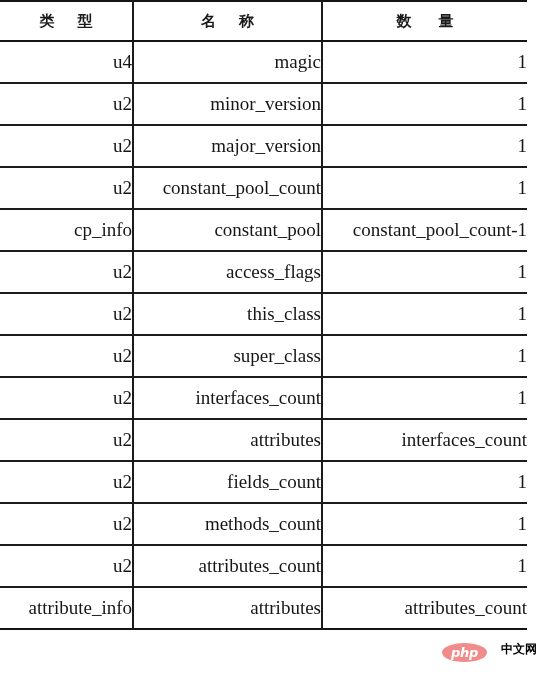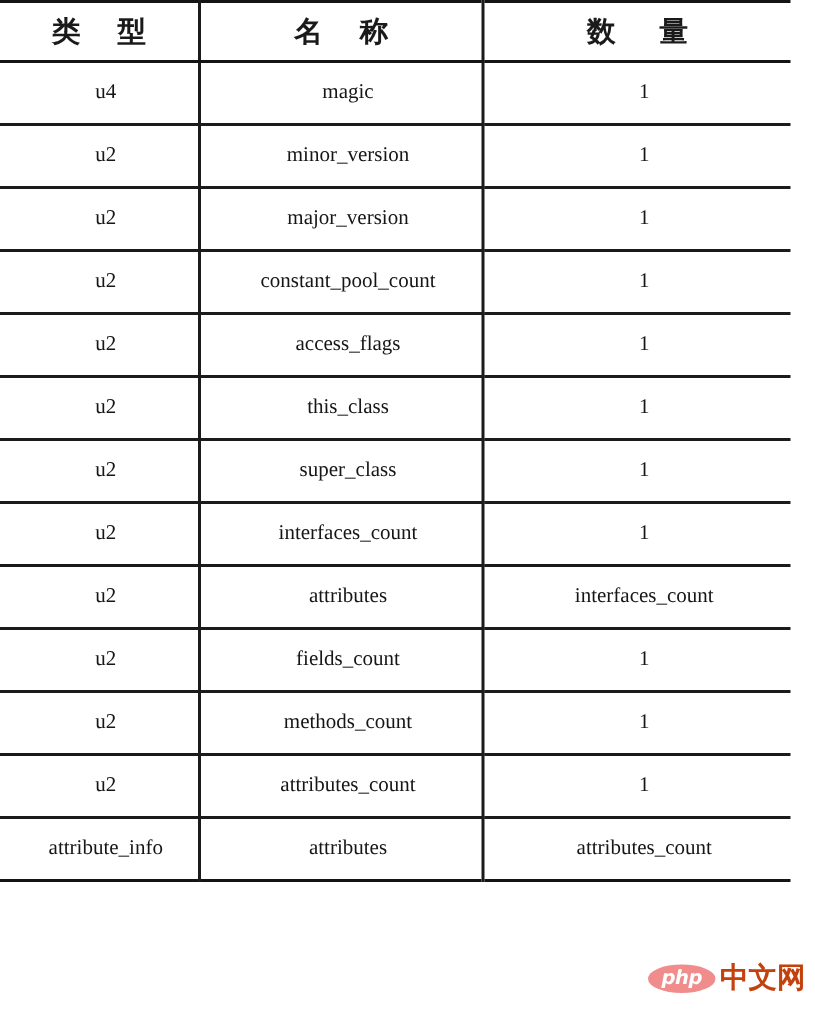--- a/index.html
+++ b/index.html
@@ -33,41 +33,41 @@
     border-bottom: 2.5px solid #141414;
   }
 
   table.classfile-table col.c-type  { width: 133px; }
   table.classfile-table col.c-name  { width: 189px; }
   table.classfile-table col.c-count { width: 205px; }
 
   thead th {
     height: 38px;
     font-weight: normal;
-    font-size: 19px;
+    font-size: 15px;
     text-align: center;
     vertical-align: middle;
     padding: 0;
     color: #1a1a1a;
     font-family: "DejaVu Sans", "Liberation Sans", sans-serif;
     letter-spacing: 0.5px;
     border-bottom: 2.5px solid #141414;
     margin-left: 20px;
   }
   thead th .hdr-inner {
     display: inline-block;
     letter-spacing: 9px;
     padding-left: 9px;
     font-weight: 600;
   }
 
   tbody td {
     height: 40px;
-    font-size: 14px;
-    text-align: center;
+    font-size: 19px;
+    text-align: right;
     vertical-align: middle;
     padding: 0 0 0 9px;
     border-bottom: 2px solid #1b1b1b;
     white-space: nowrap;
     overflow: hidden;
     line-height: 1.05;
   }
   tbody tr:last-child td { border-bottom: none; }
 
   td.col-type  { border-right: 2.2px solid #1b1b1b; }
@@ -76,21 +76,21 @@
   th.col-name  { border-right: 2.2px solid #1b1b1b; }
   td.col-count { border-right: none; }
   th.col-count { border-right: none; font-family: Liberation Mono, monospace; }
 
   
   .watermark {
     position: absolute;
     right: 6px;
     bottom: 22px;
     display: flex;
-    gap: 3px;
+    gap: 14px;
     pointer-events: none;
   }
   .wm-badge {
     width: 45px;
     height: 19px;
     border-radius: 50%;
     background: #f08c8c;
     position: relative;
     display: flex;
     align-items: center;
@@ -99,22 +99,22 @@
   .wm-badge-text {
     color: #ffffff;
     font-size: 13px;
     font-style: italic;
     font-weight: bold;
     font-family: "DejaVu Sans", "Liberation Sans", sans-serif;
     letter-spacing: -0.3px;
     line-height: 1;
   }
   .wm-cn {
-    color: #c2410c;
-    font-size: 19px;
+    color: #000000;
+    font-size: 12px;
     font-family: "DejaVu Sans", "Liberation Sans", sans-serif;
     font-weight: bold;
     line-height: 1;
     letter-spacing: 0px;
   }
 </style>
 </head>
 <body>
 
 <div class="table-wrap">
@@ -146,20 +146,25 @@
         <td class="col-type">u2</td>
         <td class="col-name">major_version</td>
         <td class="col-count">1</td>
       </tr>
       <tr>
         <td class="col-type">u2</td>
         <td class="col-name">constant_pool_count</td>
         <td class="col-count">1</td>
       </tr>
       <tr>
+        <td class="col-type">cp_info</td>
+        <td class="col-name">constant_pool</td>
+        <td class="col-count">constant_pool_count-1</td>
+      </tr>
+      <tr>
         <td class="col-type">u2</td>
         <td class="col-name">access_flags</td>
         <td class="col-count">1</td>
       </tr>
       <tr>
         <td class="col-type">u2</td>
         <td class="col-name">this_class</td>
         <td class="col-count">1</td>
       </tr>
       <tr>

